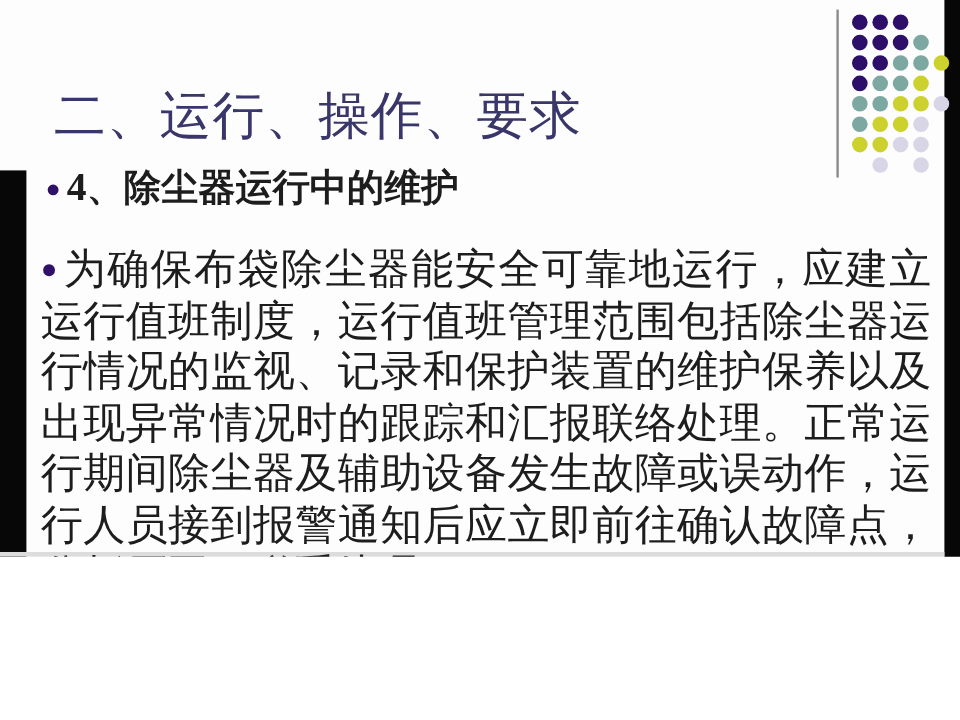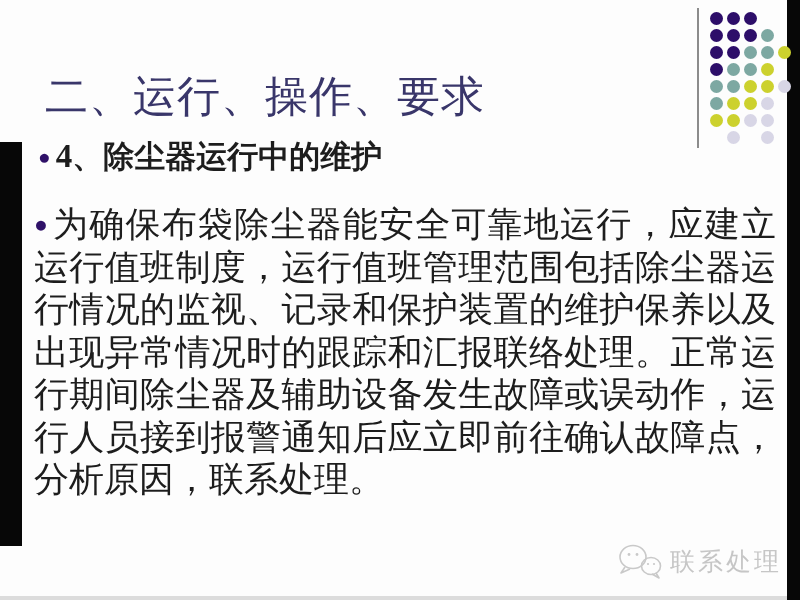--- a/index.html
+++ b/index.html
@@ -1,18 +1,18 @@
 <!DOCTYPE html>
 <html><head>
 <meta charset="utf-8">
 <style>
   html,body{margin:0;padding:0;}
   body{width:800px;height:600px;overflow:hidden;background:#fff;
        font-family:"Liberation Serif","DejaVu Serif",serif;}
-  .slide{position:relative;width:800px;height:600px;background:#fdfdfd;overflow:hidden;}
+  .slide{position:relative;width:800px;height:464px;background:#fdfdfd;overflow:hidden;}
 
   
   .bar-left{position:absolute;left:0;top:142px;width:22px;height:404px;background:#070707;}
   .bar-right{position:absolute;right:0;top:0;width:13px;height:600px;background:#070707;}
   .bottom-edge{position:absolute;left:0;bottom:0;width:787px;height:4px;background:#dcdcdc;}
 
   
   .title{position:absolute;left:45px;top:68px;font-size:43px;letter-spacing:1px;
          color:#39366a;font-weight:500;white-space:nowrap;}
 

